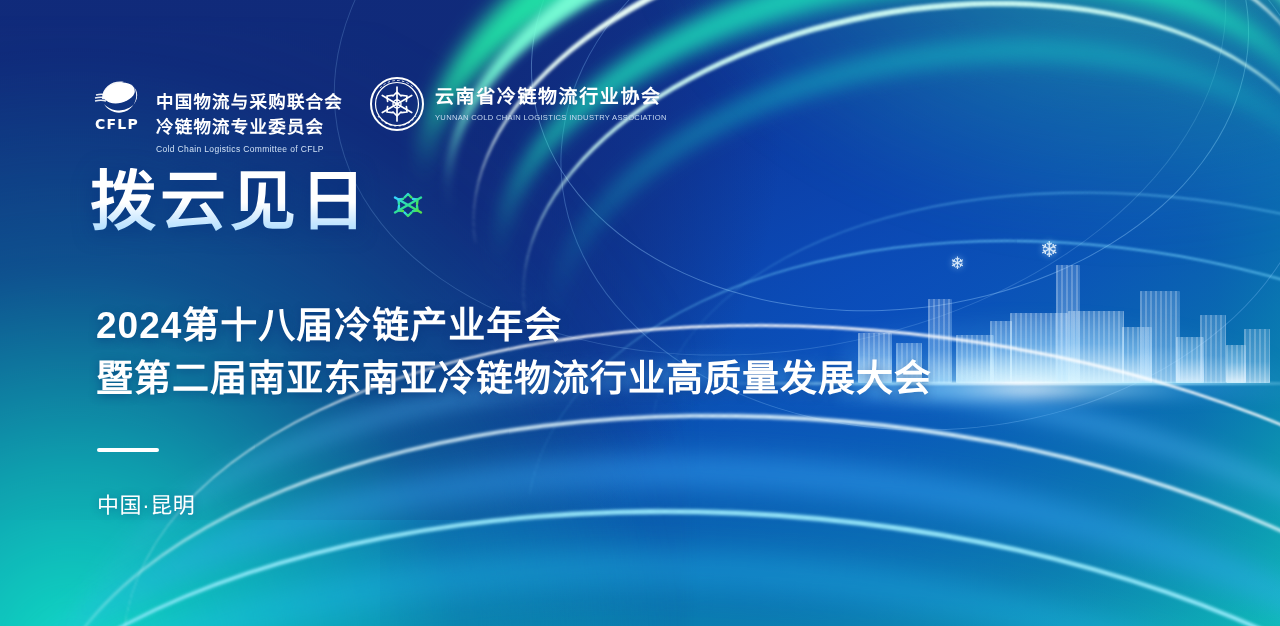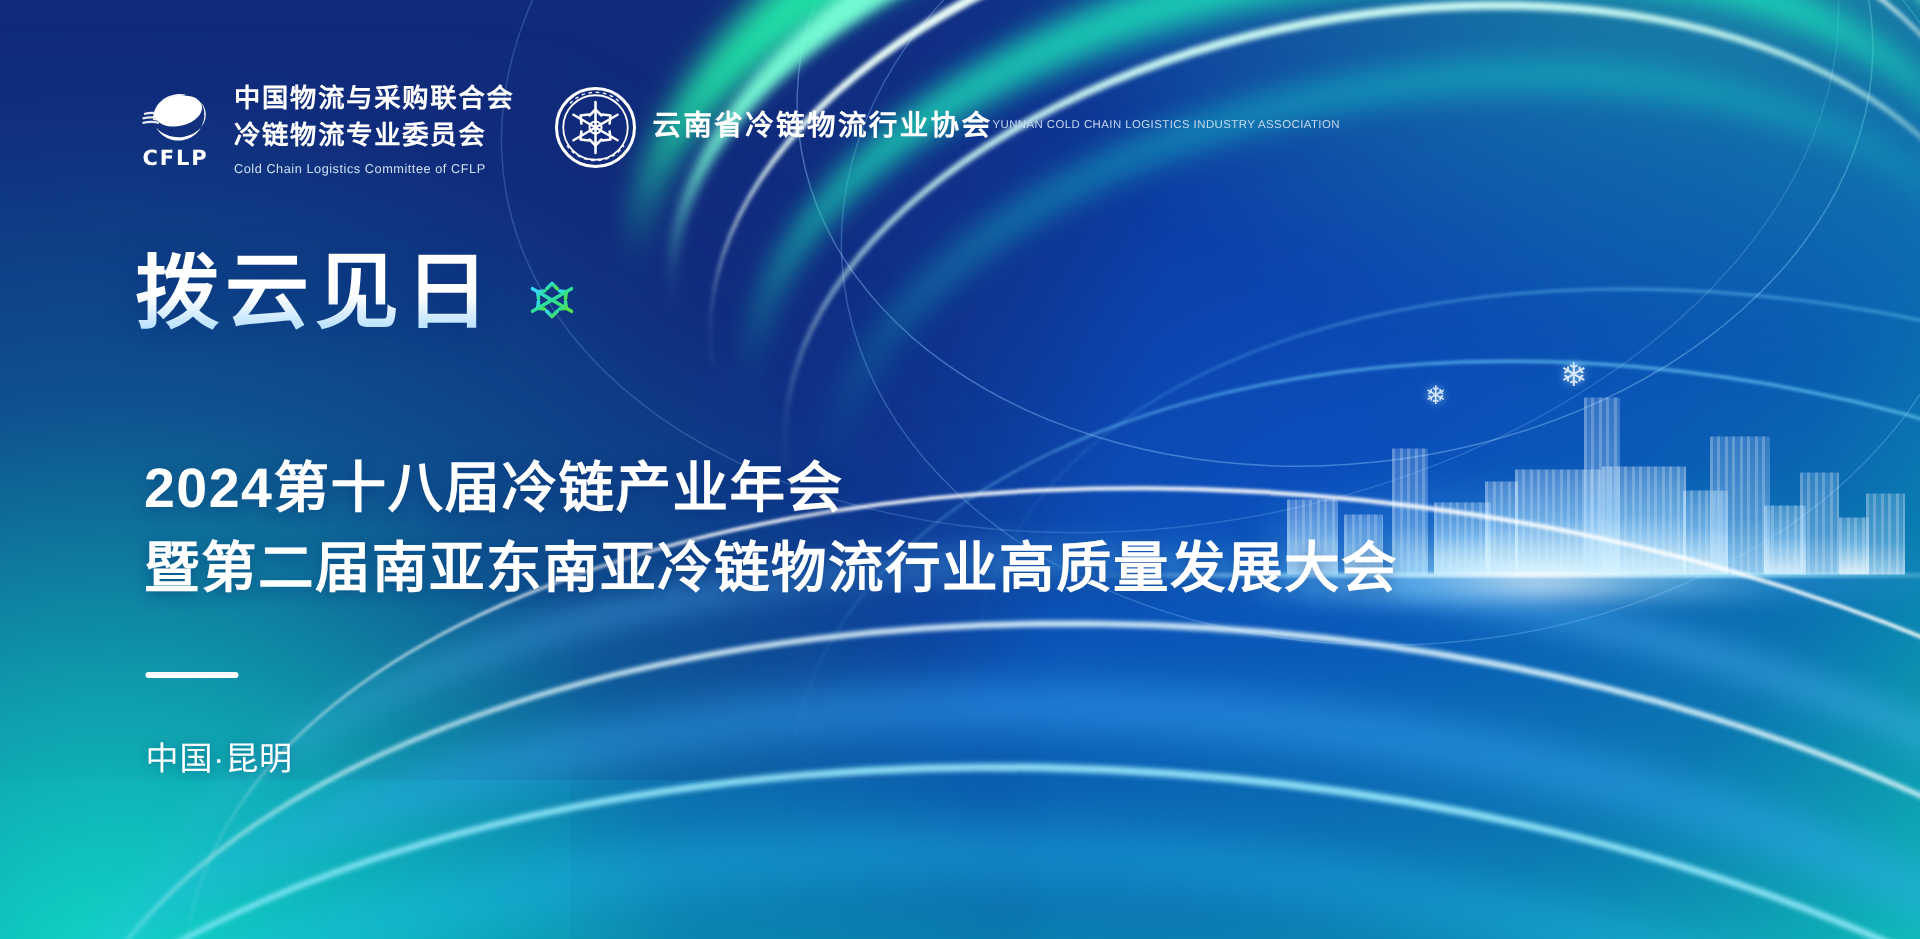--- a/index.html
+++ b/index.html
@@ -279,39 +279,39 @@
     position: absolute;
     left: 88px; top: 54px;
     display: flex;
     align-items: center;
     gap: 26px;
     z-index: 40;
   }
   .logo-unit { display: flex; align-items: center; gap: 10px; }
 
   .cflp-mark { width: 58px; height: 62px; position: relative; }
-  .cflp-text-wrap { display: flex; flex-direction: column; gap: 3px; }
+  .cflp-text-wrap { display: flex; flex-direction: column; gap: 3px; margin-top: 37px; }
   .cflp-cn {
     color: #ffffff;
     font-size: 17.5px;
     font-weight: 700;
     letter-spacing: 1.2px;
     line-height: 1.28;
     white-space: nowrap;
   }
   .cflp-en {
     color: #cfe0f5;
     font-size: 8.5px;
     letter-spacing: 0.35px;
     white-space: nowrap;
     margin-top: 2px;
   }
 
   .ycl-mark { width: 56px; height: 56px; }
-  .ycl-text-wrap { display: flex; flex-direction: row; }
+  .ycl-text-wrap { display: flex; flex-direction: column; }
   .ycl-cn {
     color: #ffffff;
     font-size: 19px;
     font-weight: 700;
     letter-spacing: 1.6px;
     line-height: 1.2;
     white-space: nowrap;
   }
   .ycl-en {
     color: #c6d9f0;
@@ -324,22 +324,22 @@
   
   .headline {
     position: absolute;
     left: 90px; top: 168px;
     display: flex;
     align-items: center;
     gap: 6px;
     z-index: 40;
   }
   .hl-part {
-    font-family: Liberation Serif, serif;
-    font-size: 56px;
+    font-family: Liberation Sans, sans-serif;
+    font-size: 66px;
     font-weight: 700;
     letter-spacing: 4px;
     line-height: 1;
     background: linear-gradient(180deg, #ffffff 0%, #ffffff 52%, #cfeaff 78%, #a8dcff 100%);
     -webkit-background-clip: text;
     background-clip: text;
     color: transparent;
     -webkit-text-fill-color: transparent;
     filter: drop-shadow(0 3px 10px rgba(0,40,120,0.55));
     white-space: nowrap;

